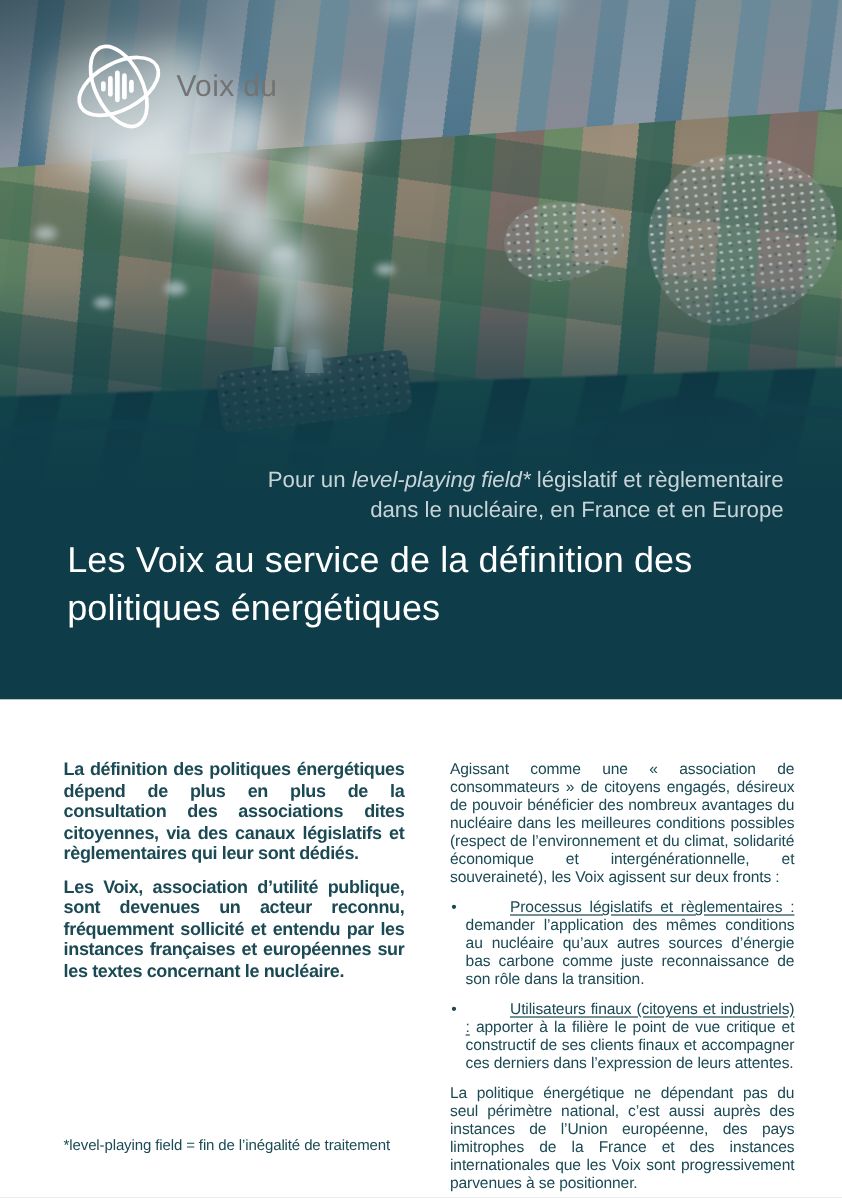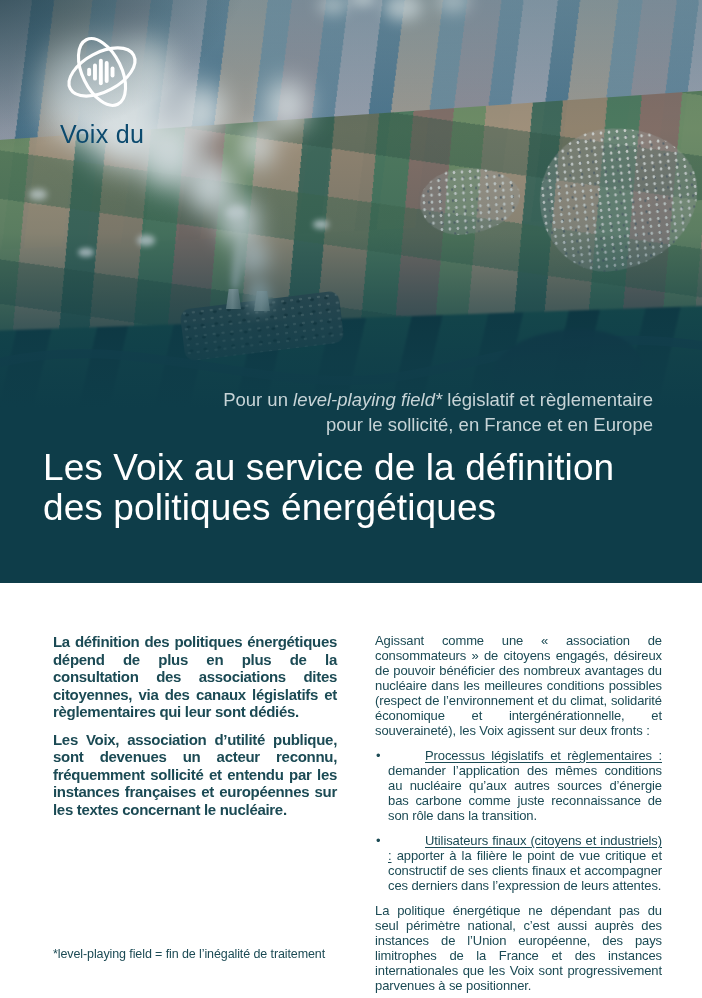--- a/index.html
+++ b/index.html
@@ -106,30 +106,30 @@
       linear-gradient(180deg,
         rgba(15,62,74,.28) 0%,
         rgba(15,62,74,.16) 22%,
         rgba(15,62,74,.30) 40%,
         rgba(14,59,71,.62) 52%,
         rgba(15,61,73,.88) 62%,
         #0e3d49 70%, #0e3d49 100%); }
 
   
   .logo { position:absolute; left:60px; top:33px; display:flex; align-items:center;
-          gap:9px; color:#0c4a6e; z-index:5;flex-direction:column; }
+          gap:9px; color:#737373; z-index:5; }
   .logo svg { display:block; }
   .logo-name { font-size:25px; line-height:28px; font-weight:400; letter-spacing:.3px; }
 
   .kicker { position:absolute; left:53px; top:387px; width:600px; z-index:5;
     color:#c7d4d7; font-size:18.5px; line-height:25px; font-weight:400;text-align:right; }
   .kicker em { font-style:italic; }
 
-  .hero-title { position:absolute; left:43px; top:448px; width:630px; z-index:5;
-    color:#ffffff; font-size:37px; line-height:40px; font-weight:400; letter-spacing:.1px; }
+  .hero-title { position:absolute; left:56px; top:448px; width:630px; z-index:5;
+    color:#ffffff; font-size:30px; line-height:40px; font-weight:400; letter-spacing:.1px; }
 
   
   .content { position:absolute; left:0; top:583px; width:702px; height:429px;
              background:#ffffff; }
   .columns { display:flex; gap:38px; padding:50px 40px 0 53px; }
 
   .col-left { width:284px; color:#1b4a54; font-weight:700;
     font-size:15px; line-height:17.5px; letter-spacing:-.3px;
     text-align:justify; hyphens:auto; }
   .col-left p { margin-bottom:10px; }
@@ -187,21 +187,21 @@
         <rect x="61" y="43" width="5" height="14" rx="2.5"></rect>
       </g>
     </svg>
     <div class="logo-name">
       <div>Voix du</div>
     </div>
   </div>
 
   <div class="kicker">
     <div><span>Pour un </span><em>level-playing field*</em><span> législatif et règlementaire</span></div>
-    <div>pour le sollicité, en France et en Europe</div>
+    <div>dans le nucléaire, en France et en Europe</div>
   </div>
 
   <h1 class="hero-title">Les Voix au service de la définition des politiques énergétiques</h1>
 
   <div class="content">
     <div class="columns">
 
       <div class="col-left">
         <p>La définition des politiques énergétiques dépend de plus en plus de la consultation des associations dites citoyennes, via des canaux législatifs et règlementaires qui leur sont dédiés.</p>
         <p>Les Voix, association d’utilité publique, sont devenues un acteur reconnu, fréquemment sollicité et entendu par les instances françaises et européennes sur les textes concernant le nucléaire.</p>

